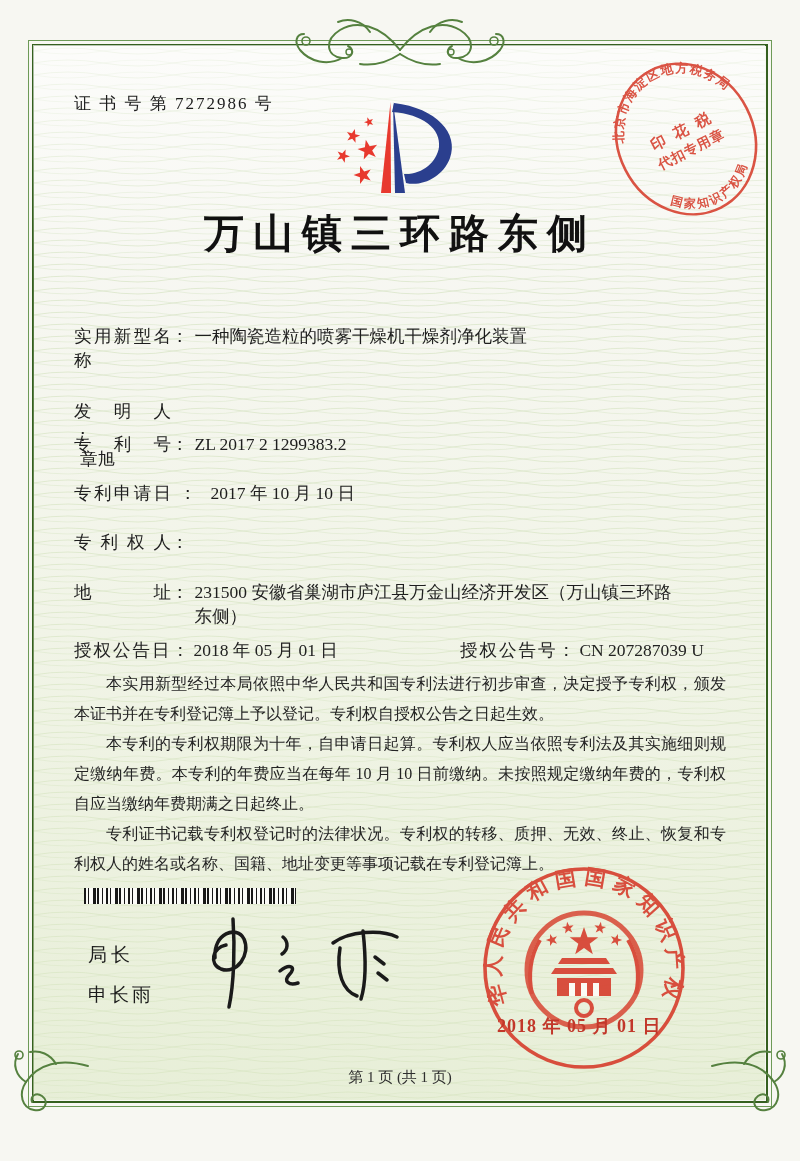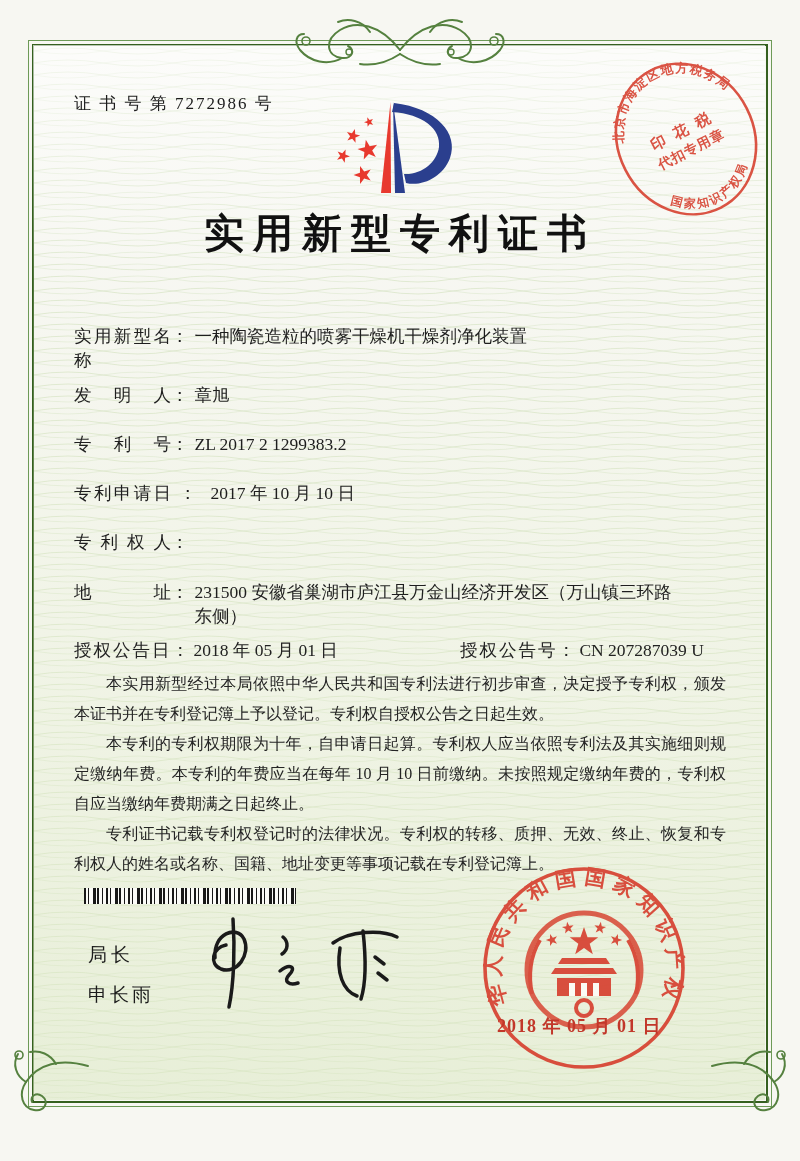--- a/index.html
+++ b/index.html
@@ -23,21 +23,21 @@
   .cert-no{position:absolute;left:74px;top:92px;font-size:17px;letter-spacing:2px;color:#1c1c1c;}
   .logo{position:absolute;left:305px;top:90px;}
   .title{position:absolute;left:0;top:206px;width:800px;text-align:center;font-size:40px;font-weight:700;letter-spacing:9px;color:#111;}
   .tax-seal{position:absolute;left:593px;top:40px;mix-blend-mode:multiply;opacity:.9;}
 
   
   .row{position:absolute;left:74px;display:flex;font-size:17.5px;color:#1e1e1e;}
   .row-label{display:inline-block;width:97px;text-align:justify;text-align-last:justify;}
   .row-colon{display:inline-block;}
   .row-value{display:inline-block;margin-left:6px;max-width:486px;line-height:24px;}
-  .r1{top:324px;} .r2{top:383px;} .r3{top:432px;} .r4{top:481px;gap:8px;} .r5{top:530px;align-items:center;} .r6{top:580px;}
+  .r1{top:324px;} .r2{top:399px;flex-direction:column;} .r3{top:432px;} .r4{top:481px;gap:8px;} .r5{top:530px;align-items:center;} .r6{top:580px;}
   .grant-row{position:absolute;top:638px;left:74px;width:652px;font-size:17.5px;}
   .grant-left{position:absolute;left:0;top:0;}
   .grant-right{position:absolute;left:386px;top:0;}
   .grant-label{letter-spacing:2px;}
 
   
   .paragraphs{position:absolute;left:74px;top:669px;width:652px;font-size:16px;line-height:30px;text-align:justify;color:#242424;}
   .paragraphs p{margin:0;text-indent:2em;}
 
   
@@ -135,21 +135,21 @@
           <textPath href="#taxTop" startOffset="50%" text-anchor="middle">北京市海淀区地方税务局</textPath>
         </text>
         <text font-size="12" letter-spacing="2" font-weight="700">
           <textPath href="#taxBot" startOffset="50%" text-anchor="middle">国家知识产权局</textPath>
         </text>
         <text x="0" y="-4" text-anchor="middle" font-size="15" font-weight="700" letter-spacing="3">印 花 税</text>
         <text x="0" y="16" text-anchor="middle" font-size="13.5" font-weight="700" letter-spacing="1">代扣专用章</text>
       </g>
     </svg>
 
-    <div class="title">实用新型专利证书</div>
+    <div class="title">万山镇三环路东侧</div>
 
     <div class="row r1">
       <span class="row-label">实用新型名称</span>
         <span class="row-colon">：</span>
       <span class="row-value">一种陶瓷造粒的喷雾干燥机干燥剂净化装置</span>
     </div>
     <div class="row r2">
       <span class="row-label">发明人</span>
         <span class="row-colon">：</span>
       <span class="row-value">章旭</span>
@@ -237,15 +237,16 @@
             <rect x="9" y="15" width="6" height="13"></rect>
           </g>
           <circle cx="0" cy="40" r="8" fill="none" stroke="#d6402f" stroke-width="4"></circle>
           <path d="M-52,26 C-56,8 -54,-12 -44,-28" fill="none" stroke="#d6402f" stroke-width="4"></path>
           <path d="M52,26 C56,8 54,-12 44,-28" fill="none" stroke="#d6402f" stroke-width="4"></path>
         </g>
       </g>
     </svg>
     <div class="seal-date">2018 年 05 月 01 日</div>
 
+    <div class="footer">第 1 页 (共 1 页)</div>
 
   </div>
 </div>
 
 </body></html>

